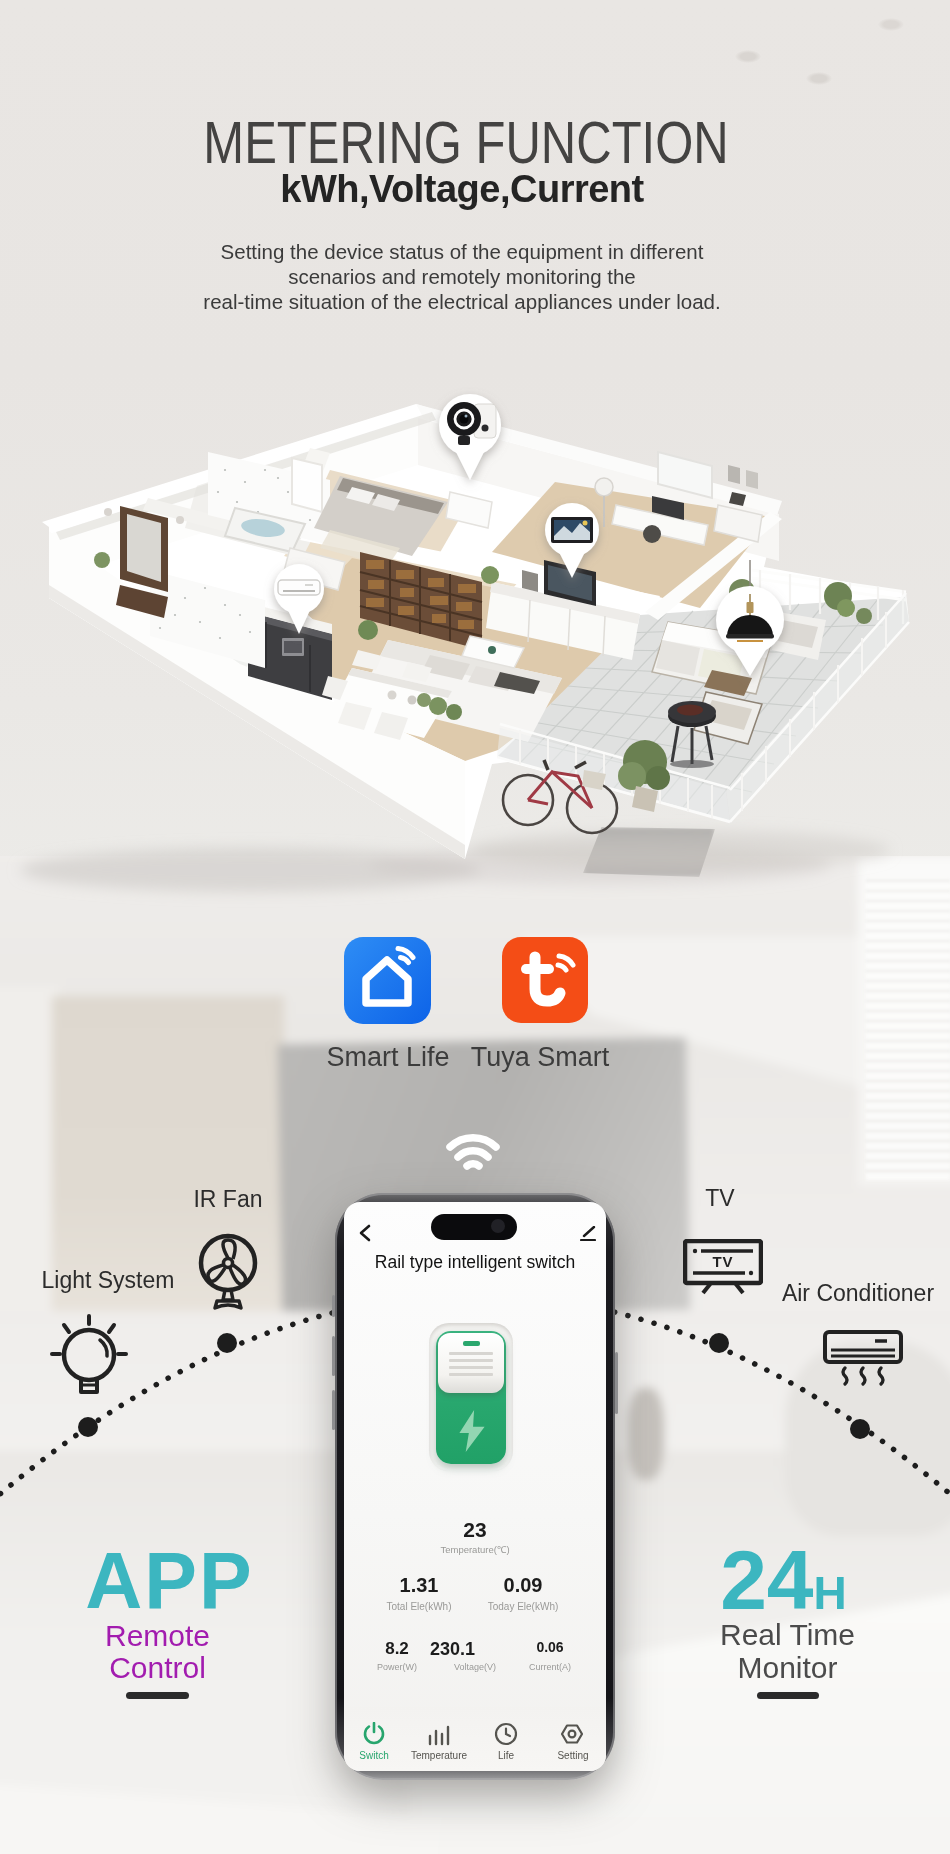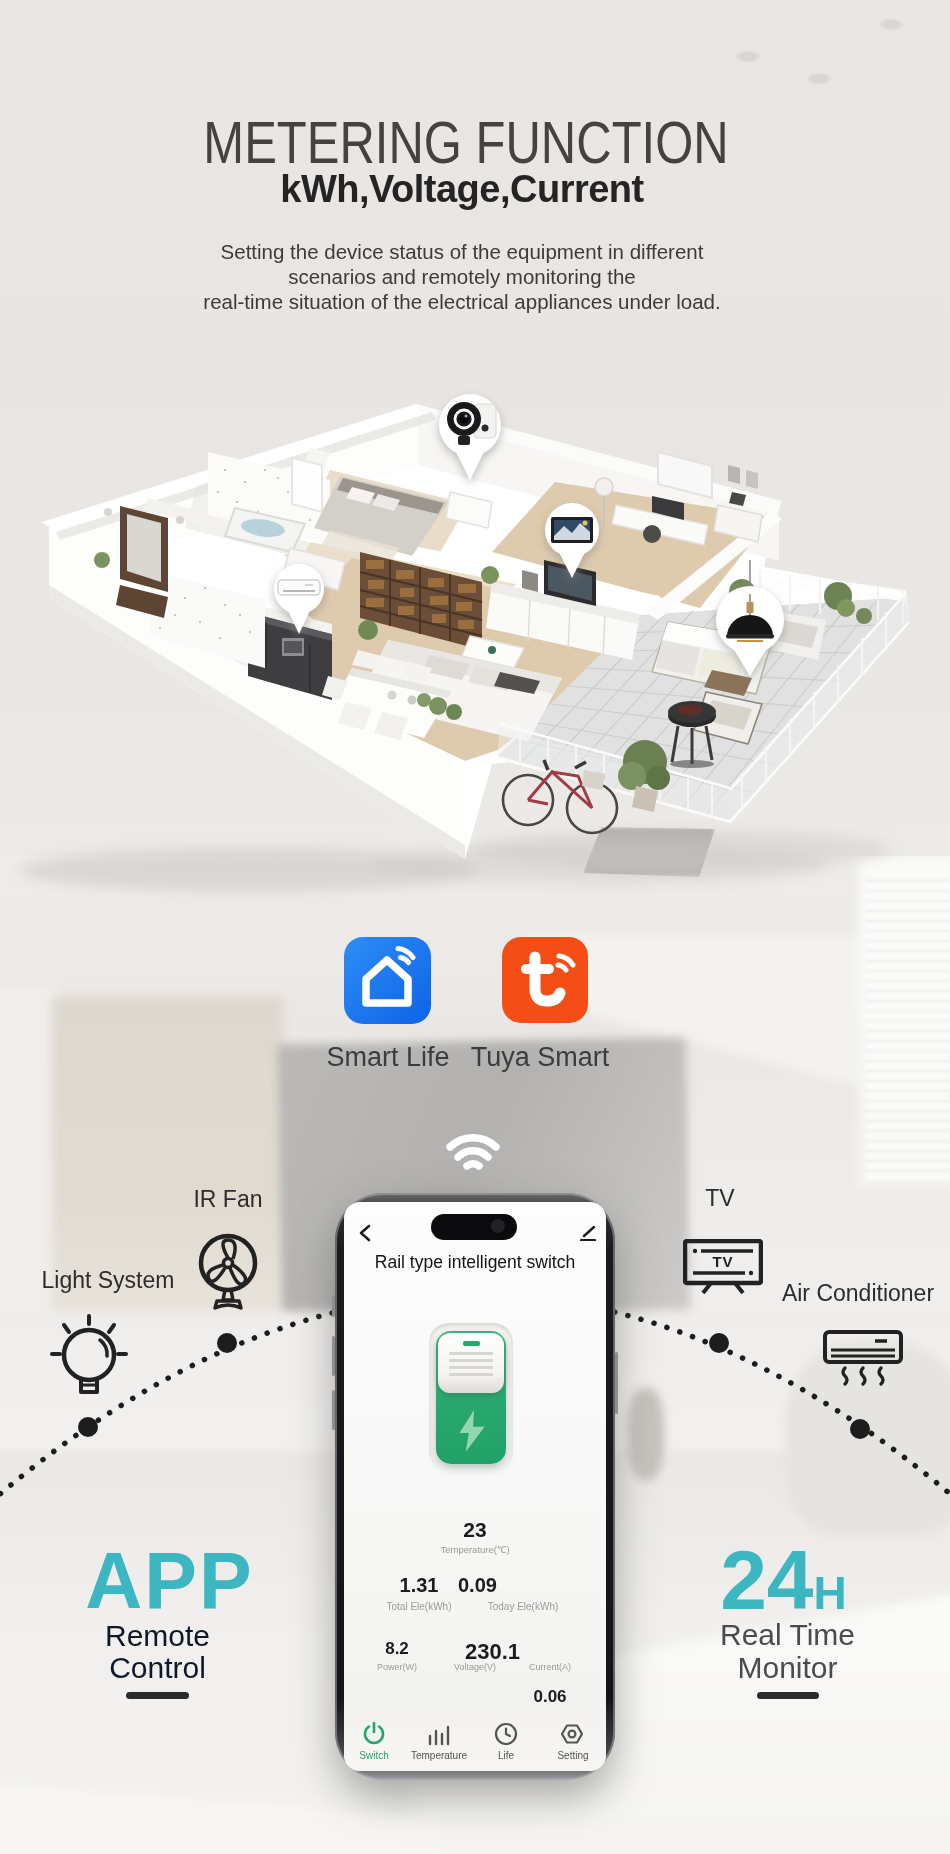--- a/index.html
+++ b/index.html
@@ -528,27 +528,27 @@
 
   <svg class="abs" style="left:113px;top:208px;" width="30" height="42" viewBox="0 0 28 40">
       <path d="M16 0 L2 22 L11 22 L8 40 L26 16 L15 16 Z" fill="#93d6b2"></path>
     </svg>
 
   <div class="abs" style="left:0;top:316px;width:262px;text-align:center;font-size:21px;font-weight:700;color:#1c1c1c;">23</div>
 
   <div class="abs" style="left:0;top:341px;width:262px;text-align:center;font-size:9.5px;color:#999997;">Temperature(℃)</div>
 
   <div class="abs" style="left:10px;top:372px;width:130px;text-align:center;font-size:20px;font-weight:700;color:#1c1c1c;">1.31</div>
-  <div class="abs" style="left:114px;top:372px;width:130px;text-align:left;font-size:20px;font-weight:700;color:#1c1c1c;">0.09</div>
+  <div class="abs" style="left:114px;top:372px;width:130px;text-align:center;font-size:20px;font-weight:700;color:#1c1c1c;">0.09</div>
   <div class="abs" style="left:10px;top:399px;width:130px;text-align:center;font-size:10px;color:#9a9a98;">Total Ele(kWh)</div>
   <div class="abs" style="left:114px;top:399px;width:130px;text-align:center;font-size:10px;color:#9a9a98;">Today Ele(kWh)</div>
 
   <div class="abs" style="left:8px;top:437px;width:90px;text-align:center;font-size:17px;font-weight:700;color:#1c1c1c;">8.2</div>
-  <div class="abs" style="left:86px;top:437px;width:90px;text-align:right;font-size:22px;font-weight:700;color:#1c1c1c;">230.1</div>
-  <div class="abs" style="left:161px;top:437px;width:90px;text-align:center;font-size:17px;font-weight:700;color:#1c1c1c;margin-top:48px;">0.06</div>
+  <div class="abs" style="left:86px;top:437px;width:90px;text-align:left;font-size:18px;font-weight:700;color:#1c1c1c;">230.1</div>
+  <div class="abs" style="left:161px;top:437px;width:90px;text-align:center;font-size:14px;font-weight:700;color:#1c1c1c;">0.06</div>
   <div class="abs" style="left:8px;top:460px;width:90px;text-align:center;font-size:9px;color:#9a9a98;">Power(W)</div>
   <div class="abs" style="left:86px;top:460px;width:90px;text-align:center;font-size:9px;color:#9a9a98;">Voltage(V)</div>
   <div class="abs" style="left:161px;top:460px;width:90px;text-align:center;font-size:9px;color:#9a9a98;">Current(A)</div>
 
   <div class="abs" style="left:0;top:505px;width:262px;height:64px;background:linear-gradient(180deg,#f3f2f0 0%,#f7f6f4 100%);"></div>
 
   <svg class="abs" style="left:18px;top:520px;" width="24" height="24" viewBox="0 0 24 24">
       <path d="M7 4.5 A 9 9 0 1 0 17 4.5" fill="none" stroke="#27a56d" stroke-width="2.6" stroke-linecap="round"></path>
       <line x1="12" y1="1" x2="12" y2="10" stroke="#27a56d" stroke-width="2.6" stroke-linecap="round"></line>
     </svg>
@@ -572,21 +572,21 @@
 
   <svg class="abs" style="left:216px;top:520px;" width="24" height="24" viewBox="0 0 24 24">
       <path d="M7 3.5 L17 3.5 L22 12 L17 20.5 L7 20.5 L2 12 Z" fill="none" stroke="#55544f" stroke-width="2.2" stroke-linejoin="round"></path>
       <circle cx="12" cy="12" r="3.4" fill="none" stroke="#55544f" stroke-width="2.2"></circle>
     </svg>
   <div class="abs" style="left:190px;top:548px;width:78px;text-align:center;font-size:10px;color:#55544f;">Setting</div>
 </div>
 
 <div class="abs" style="left:62px;top:1535px;width:215px;text-align:center;font-size:79px;font-weight:700;color:#3cb6c0;letter-spacing:2px;">APP</div>
 
-<div class="abs" style="left:50px;top:1620px;width:215px;text-align:center;font-size:30px;line-height:32px;color:#0f172a;">Remote<br>Control</div>
+<div class="abs" style="left:50px;top:1620px;width:215px;text-align:center;font-size:30px;line-height:32px;color:#a21caf;">Remote<br>Control</div>
 
 <div class="abs" style="left:126px;top:1692px;width:63px;height:7px;border-radius:4px;background:#2b2b2b;"></div>
 
 <div class="abs" style="left:676px;top:1532px;width:215px;text-align:center;font-size:84px;font-weight:700;color:#3cb6c0;">24<span style="font-size:46px;">H</span></div>
 
 <div class="abs" style="left:680px;top:1618px;width:215px;text-align:center;font-size:30px;line-height:33px;color:#4b4b4b;">Real Time<br>Monitor</div>
 
 <div class="abs" style="left:757px;top:1692px;width:62px;height:7px;border-radius:4px;background:#2b2b2b;"></div>
 
 </body></html>

